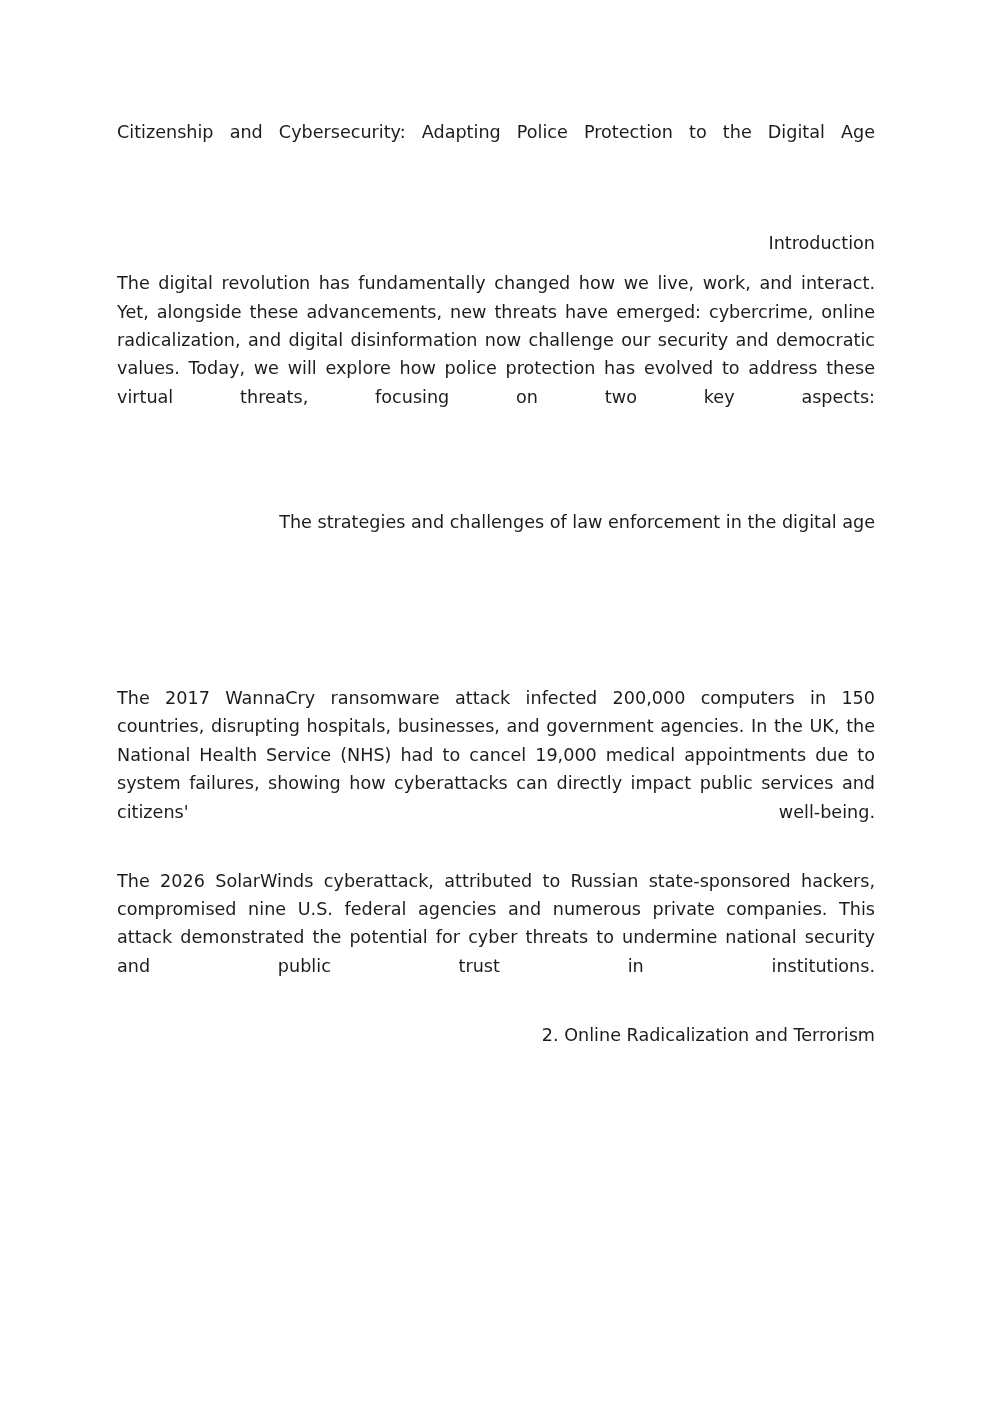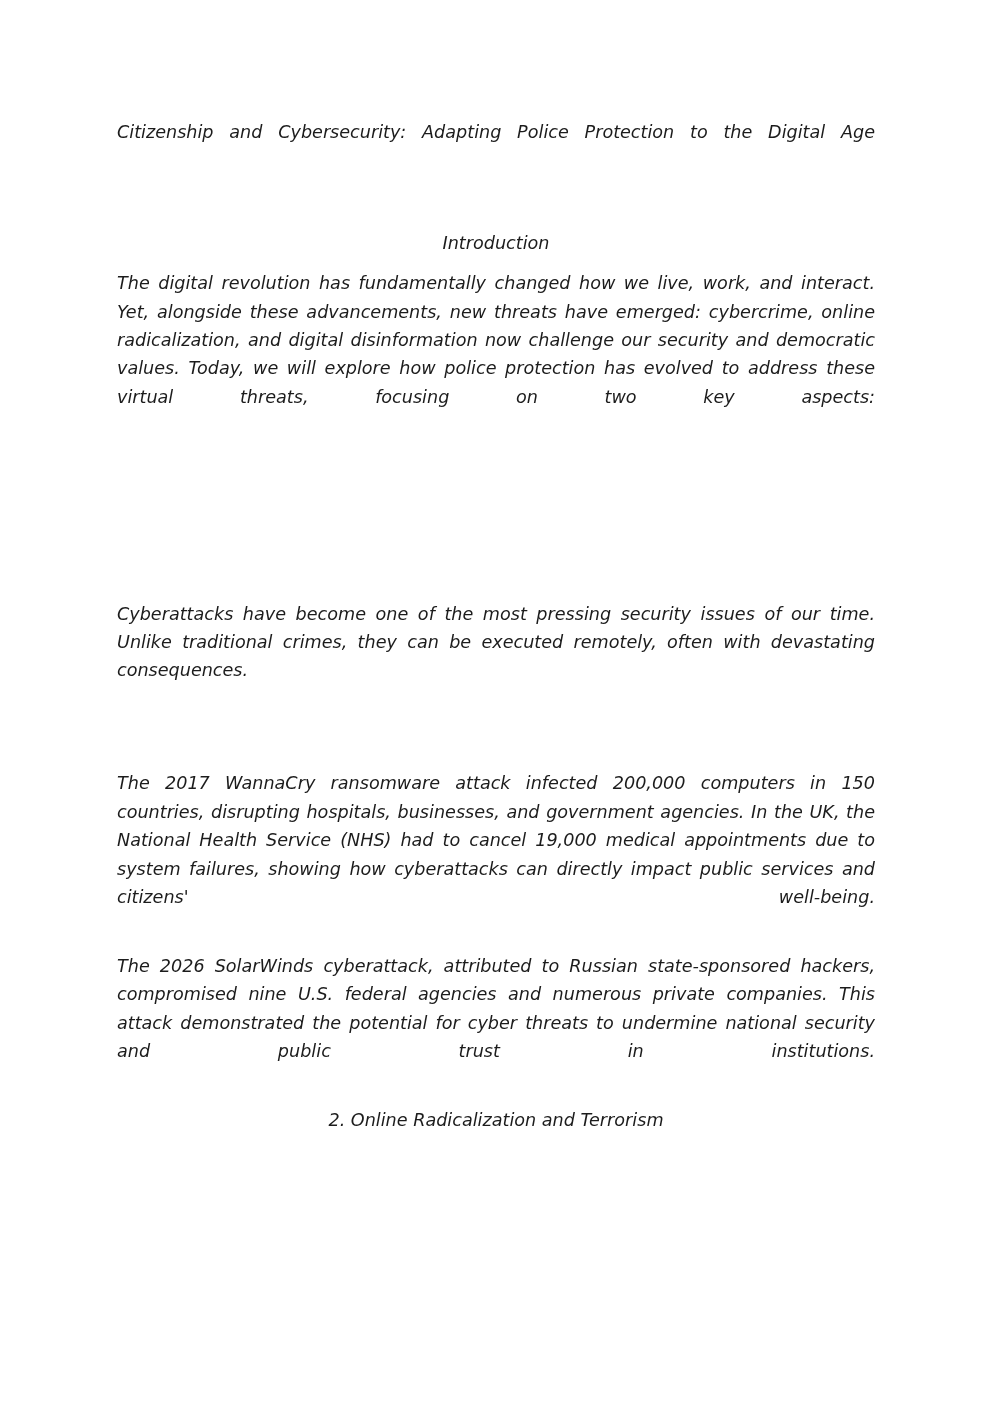--- a/index.html
+++ b/index.html
@@ -18,41 +18,40 @@
     height: 1404px;
     background: #ffffff;
     box-sizing: border-box;
     overflow: hidden;
   }
   .doc-body {
     position: absolute;
     left: 117px;
     top: 118px;
     width: 758px;
-    font-style: italic;
   }
   .para {
     margin: 0 0 0 0;
     font-size: 17.6px;
     line-height: 28.4px;
     text-align: justify;
     text-justify: inter-word;
     color: #1c1c1c;
     -webkit-hyphens: none;
     hyphens: none;
     word-spacing: 0px;
   }
   
   .para::after {
     content: "";
     display: inline-block;
     width: 100%;
   }
   .para.noj {
-    text-align: center;
+    text-align: right;
   }
   .para.noj::after {
     content: none;
   }
   
   .gap-sm { height: 12px; }
   
   .gap-lg { height: 56px; }
   .gap-title { height: 54px; }
 </style>
@@ -70,33 +69,33 @@
 
     <div class="gap-sm"></div>
 
     <p class="para">The digital revolution has fundamentally changed how we live, work, and interact. Yet, alongside these advancements, new threats have emerged: cybercrime, online radicalization, and digital disinformation now challenge our security and democratic values. Today, we will explore how police protection has evolved to address these virtual threats, focusing on two key aspects:</p>
 
     <div class="gap-lg"></div>
 
 
     <div class="gap-sm"></div>
 
+    <p class="para noj">The strategies and challenges of law enforcement in the digital age</p>
 
     <div class="gap-sm"></div>
 
 
     <div class="gap-lg"></div>
 
 
     <div class="gap-sm"></div>
 
 
     <div class="gap-sm"></div>
 
-    <p class="para">Cyberattacks have become one of the most pressing security issues of our time. Unlike traditional crimes, they can be executed remotely, often with devastating consequences.</p>
 
     <div class="gap-lg"></div>
 
     <p class="para">The 2017 WannaCry ransomware attack infected 200,000 computers in 150 countries, disrupting hospitals, businesses, and government agencies. In the UK, the National Health Service (NHS) had to cancel 19,000 medical appointments due to system failures, showing how cyberattacks can directly impact public services and citizens' well-being.</p>
 
     <div class="gap-sm"></div>
 
     <p class="para">The 2026 SolarWinds cyberattack, attributed to Russian state-sponsored hackers, compromised nine U.S. federal agencies and numerous private companies. This attack demonstrated the potential for cyber threats to undermine national security and public trust in institutions.</p>
 
     <div class="gap-sm"></div>

